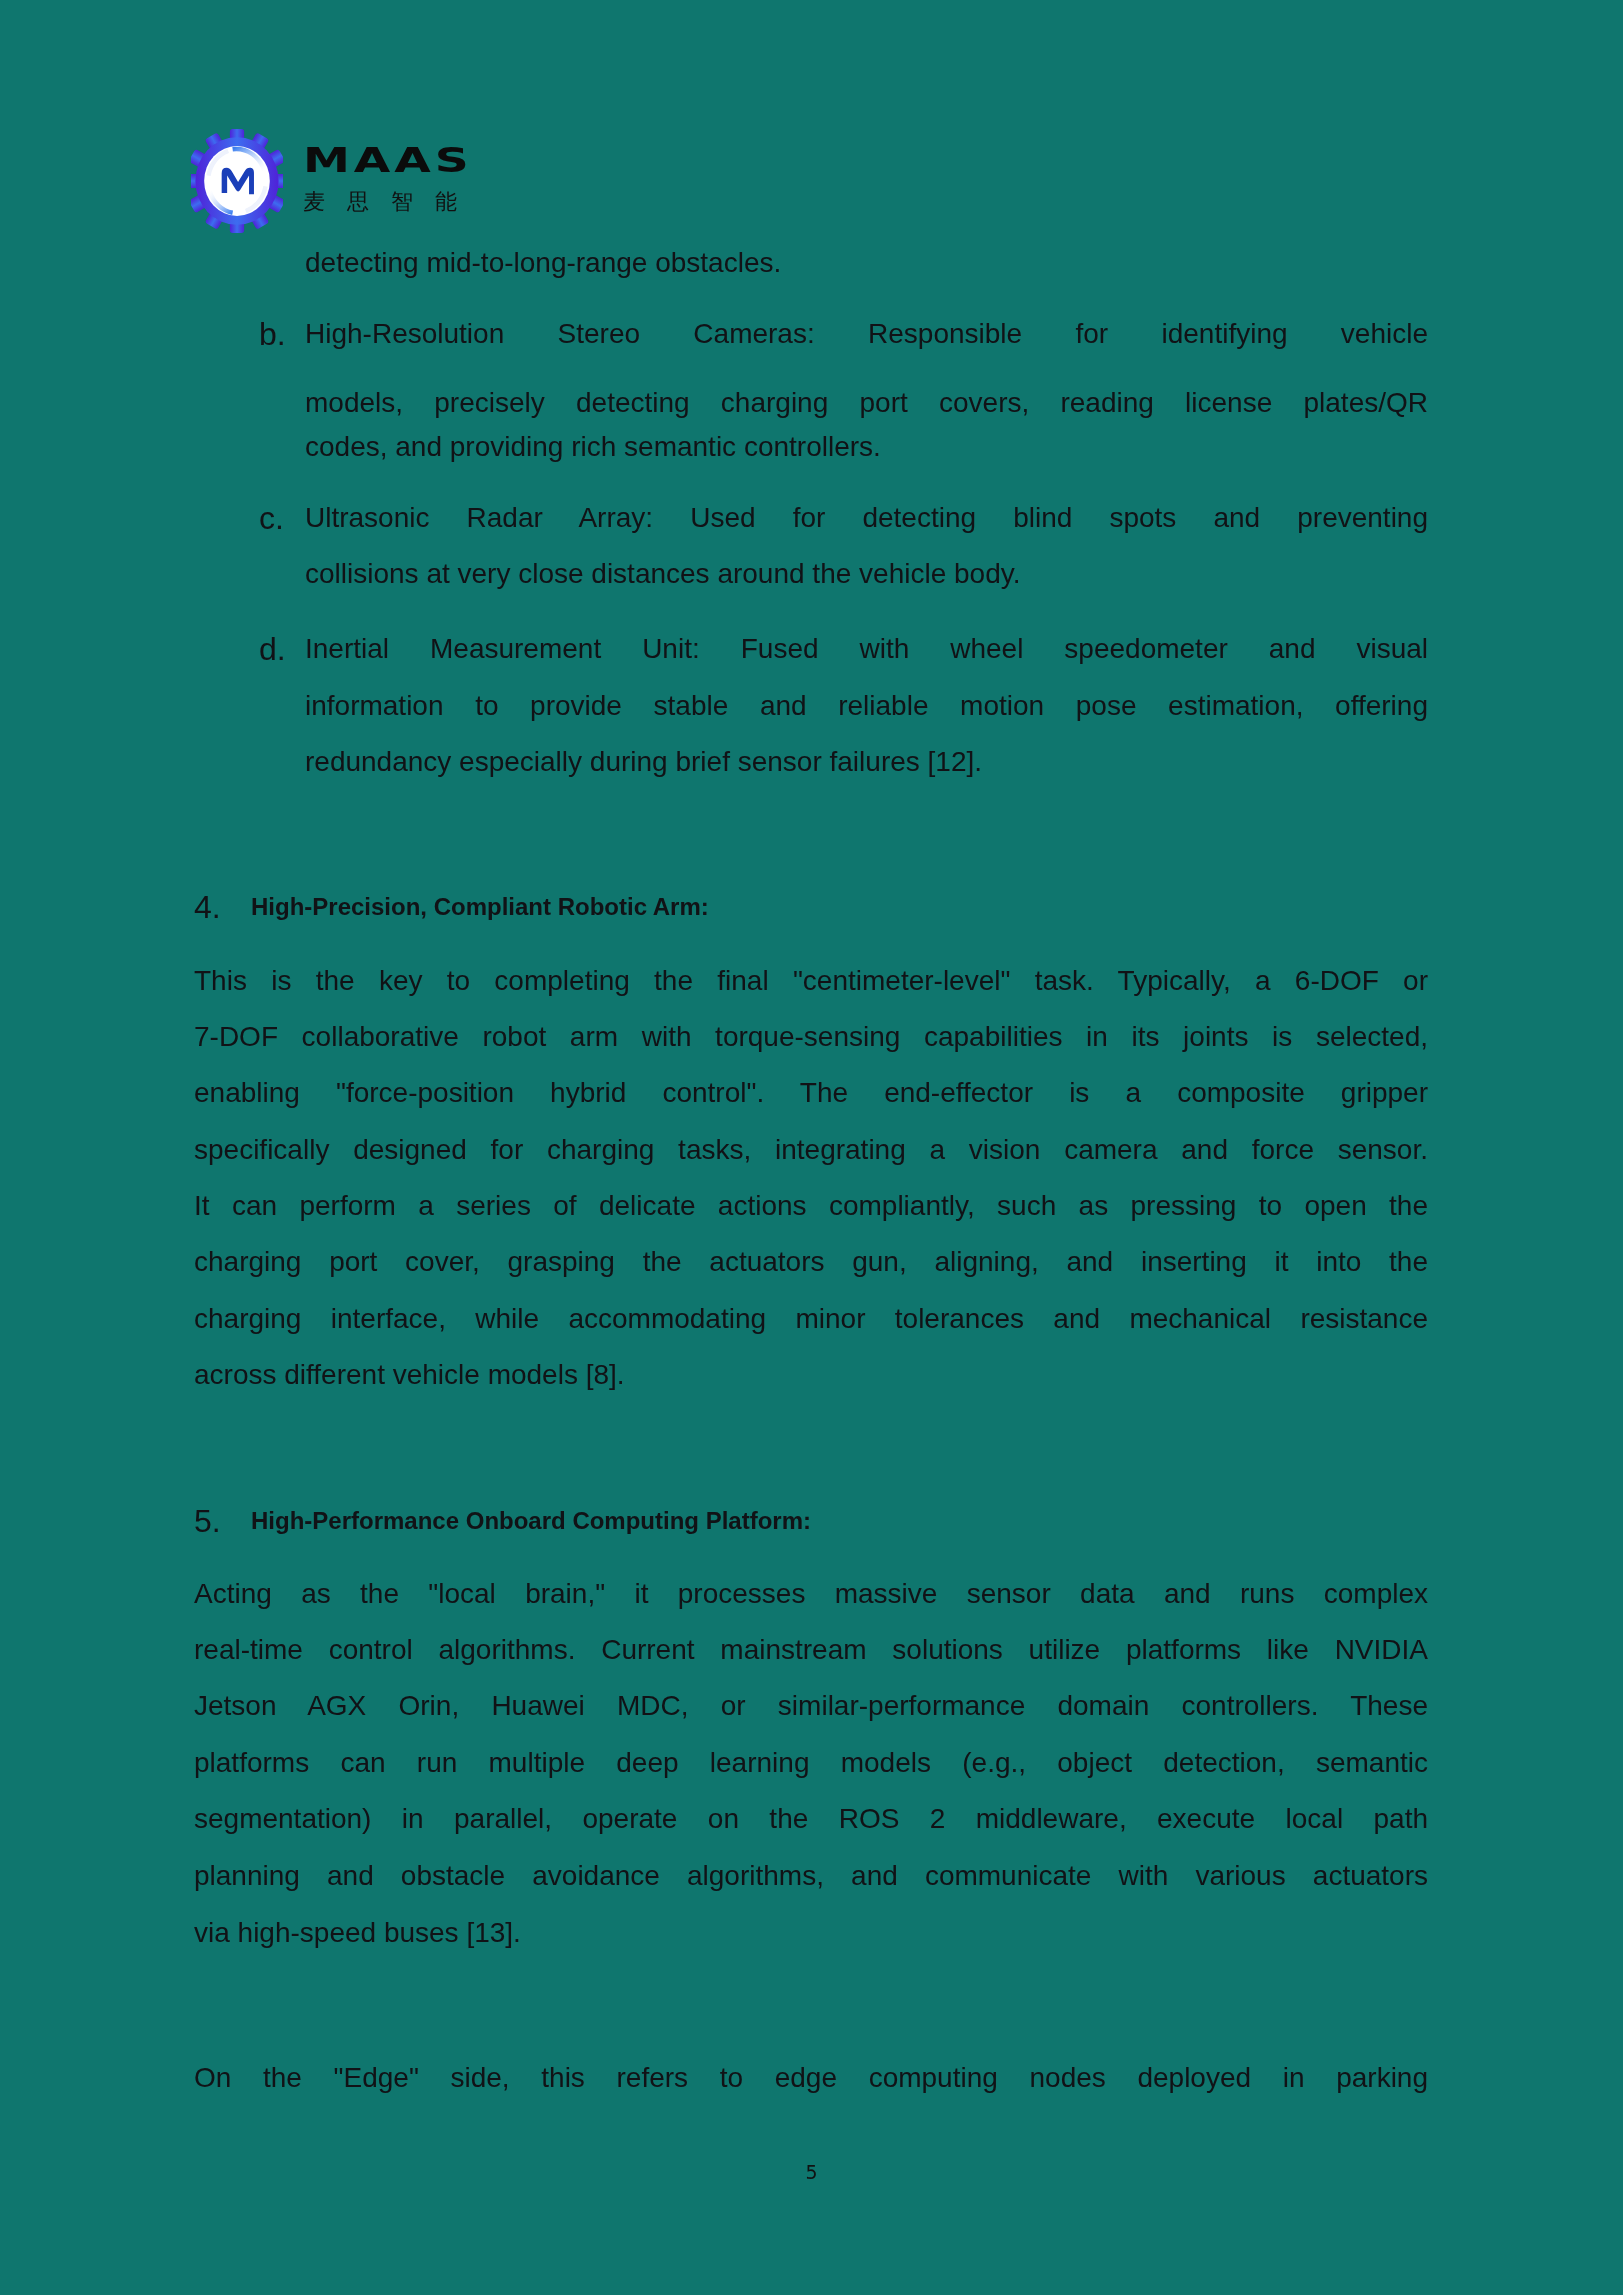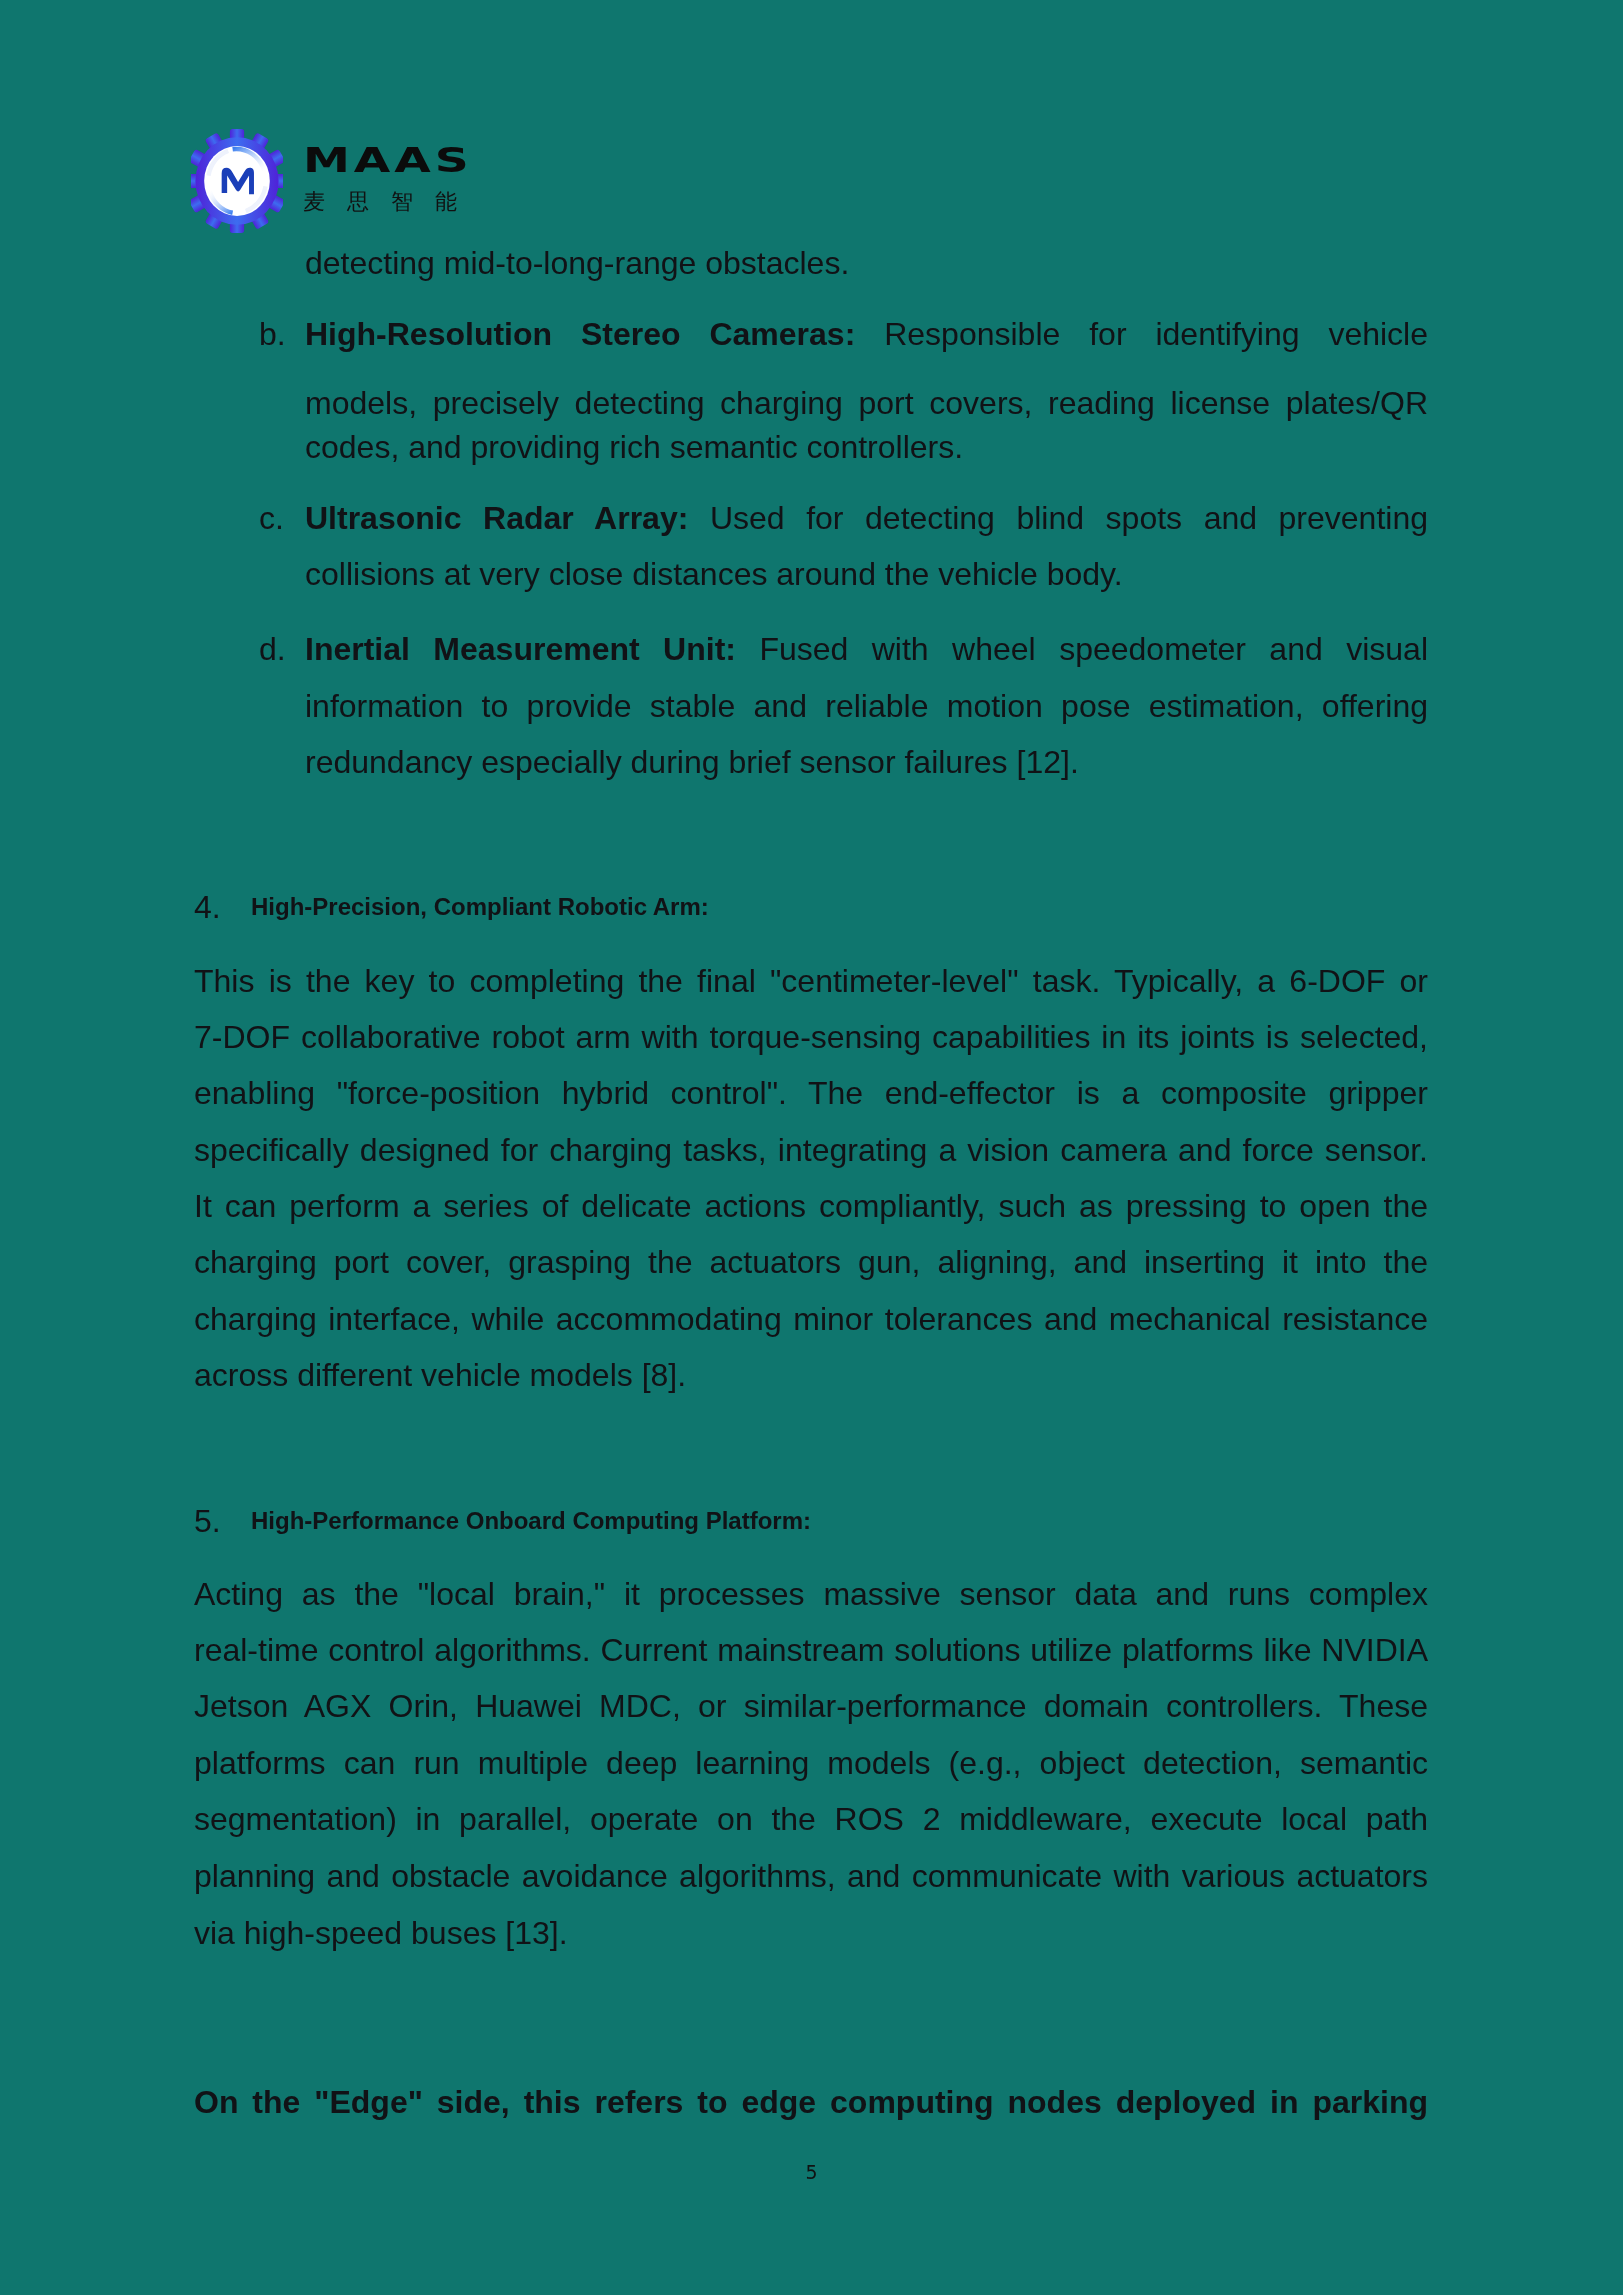--- a/index.html
+++ b/index.html
@@ -60,21 +60,21 @@
     justify-content: space-between;
     font-family: "DejaVu Sans", sans-serif;
     font-size: 22px;
     line-height: 25px;
     color: #111;
   }
 
   
   .line {
     position: absolute;
-    font-size: 32px;
+    font-size: 28px;
     line-height: 38px;
     height: 38px;
     white-space: nowrap;
     text-align: justify;
     text-align-last: justify;
   }
   .line.last {
     text-align-last: left;
   }
   .body-line {
@@ -101,21 +101,21 @@
   }
   .heading-text {
     position: absolute;
     left: 251px;
     font-size: 24px;
     line-height: 38px;
     height: 38px;
     font-weight: bold;
     white-space: nowrap;
   }
-  b, .bold { font-weight: bold; margin-top: 24px; }
+  b, .bold { font-weight: normal; }
 
   .page-number {
     position: absolute;
     left: 0;
     width: 1623px;
     text-align: center;
     font-family: "DejaVu Sans", sans-serif;
     font-size: 19px;
     line-height: 22px;
     color: #111;

